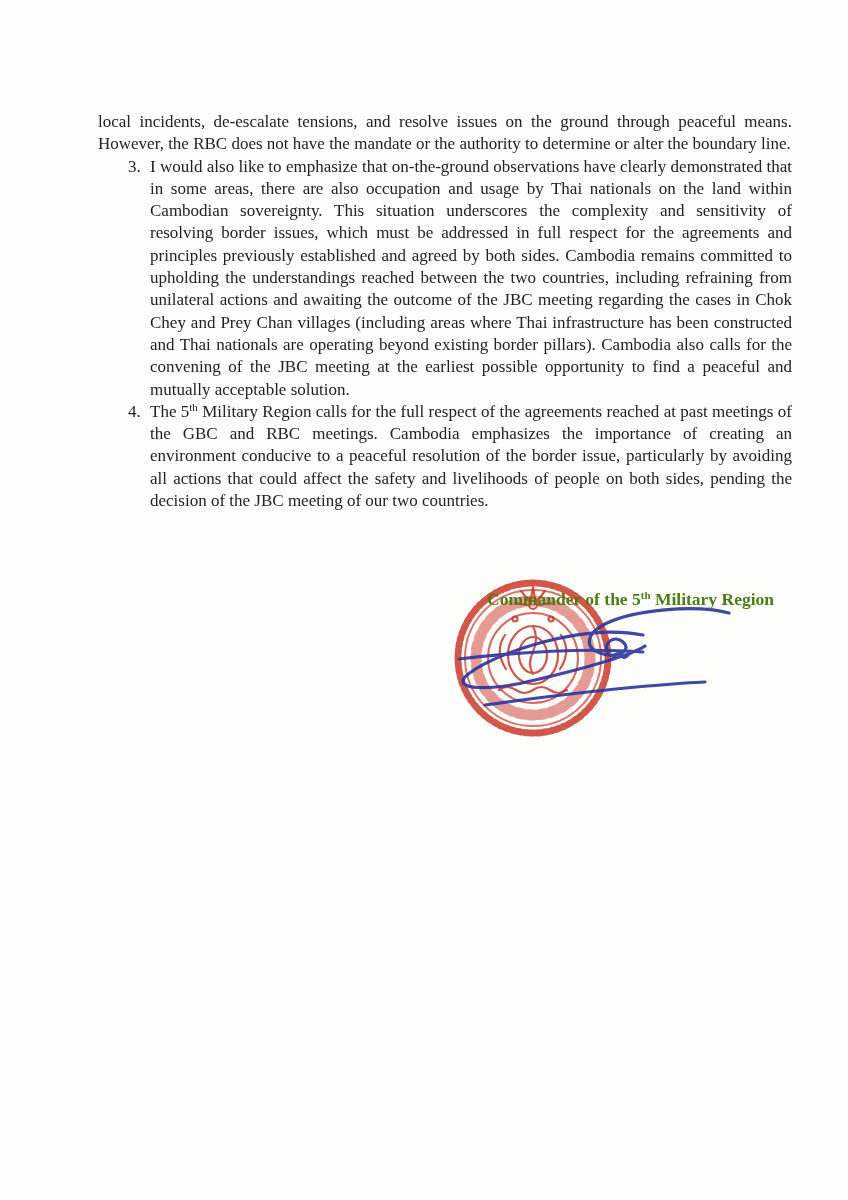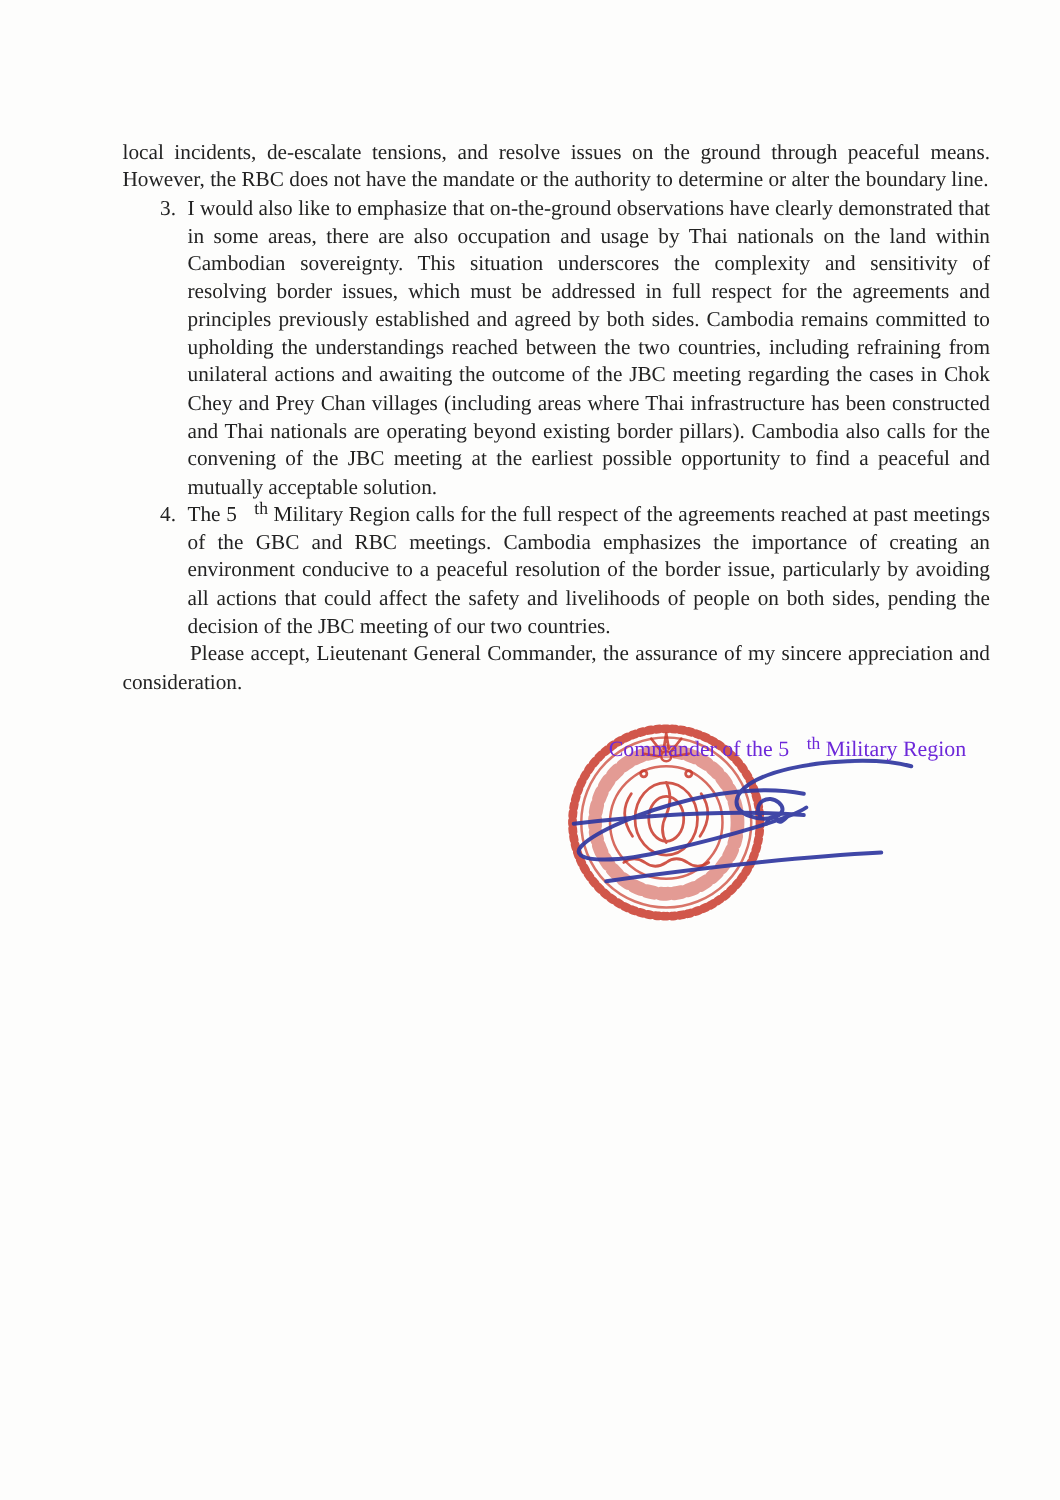--- a/index.html
+++ b/index.html
@@ -19,28 +19,28 @@
     width: 694px;
     font-size: 17px;
     line-height: 22.3px;
     text-align: justify;
   }
   .letter-body p { margin: 0; }
   .cont-para { margin-left: 52px; }
   .list-item { position: relative; padding-left: 52px; }
   .list-num { position: absolute; left: 30px; top: 0; }
   .closing-para { margin-top: 14px; text-indent: 54px; }
-  sup.sup { font-size: 14px; line-height: 0; vertical-align: 6px; margin-left: 14px; }
+  sup.sup { font-size: 11px; line-height: 0; vertical-align: 6px; }
   .sig-title {
     position: absolute;
     left: 487px;
     top: 589px;
     font-size: 17.5px;
-    font-weight: normal;
-    color: #6d28d9;
+    font-weight: bold;
+    color: #4d7c0f;
     white-space: nowrap;
     z-index: 3;
   }
   .seal-svg {
     position: absolute;
     left: 437px;
     top: 563px;
     width: 350px;
     height: 205px;
     z-index: 2;
@@ -70,21 +70,20 @@
     <div class="list-item">
       <span class="list-num">3.</span>
       <span>I would also like to emphasize that on-the-ground observations have clearly demonstrated that in some areas, there are also occupation and usage by Thai nationals on the land within Cambodian sovereignty. This situation underscores the complexity and sensitivity of resolving border issues, which must be addressed in full respect for the agreements and principles previously established and agreed by both sides. Cambodia remains committed to upholding the understandings reached between the two countries, including refraining from unilateral actions and awaiting the outcome of the JBC meeting regarding the cases in Chok Chey and Prey Chan villages (including areas where Thai infrastructure has been constructed and Thai nationals are operating beyond existing border pillars). Cambodia also calls for the convening of the JBC meeting at the earliest possible opportunity to find a peaceful and mutually acceptable solution.</span>
     </div>
 
     <div class="list-item">
       <span class="list-num">4.</span>
       <span><span>The 5</span><sup class="sup">th</sup><span> Military Region calls for the full respect of the agreements reached at past meetings of the GBC and RBC meetings. Cambodia emphasizes the importance of creating an environment conducive to a peaceful resolution of the border issue, particularly by avoiding all actions that could affect the safety and livelihoods of people on both sides, pending the decision of the JBC meeting of our two countries.</span></span>
     </div>
 
-    <p class="closing-para">Please accept, Lieutenant General Commander, the assurance of my sincere appreciation and consideration.</p>
 
   </div>
 
   <div class="sig-title"><span>Commander of the 5</span><sup class="sup">th</sup><span> Military Region</span></div>
 
   <svg class="seal-svg" viewBox="0 0 350 205">
 
     <g fill="none" stroke-linecap="round" stroke="#c93a2b">
       <circle cx="96" cy="95" r="75" stroke-width="7" stroke-dasharray="3 3.5" opacity="0.85"></circle>
       <circle cx="96" cy="95" r="68" stroke-width="2" opacity="0.7"></circle>

